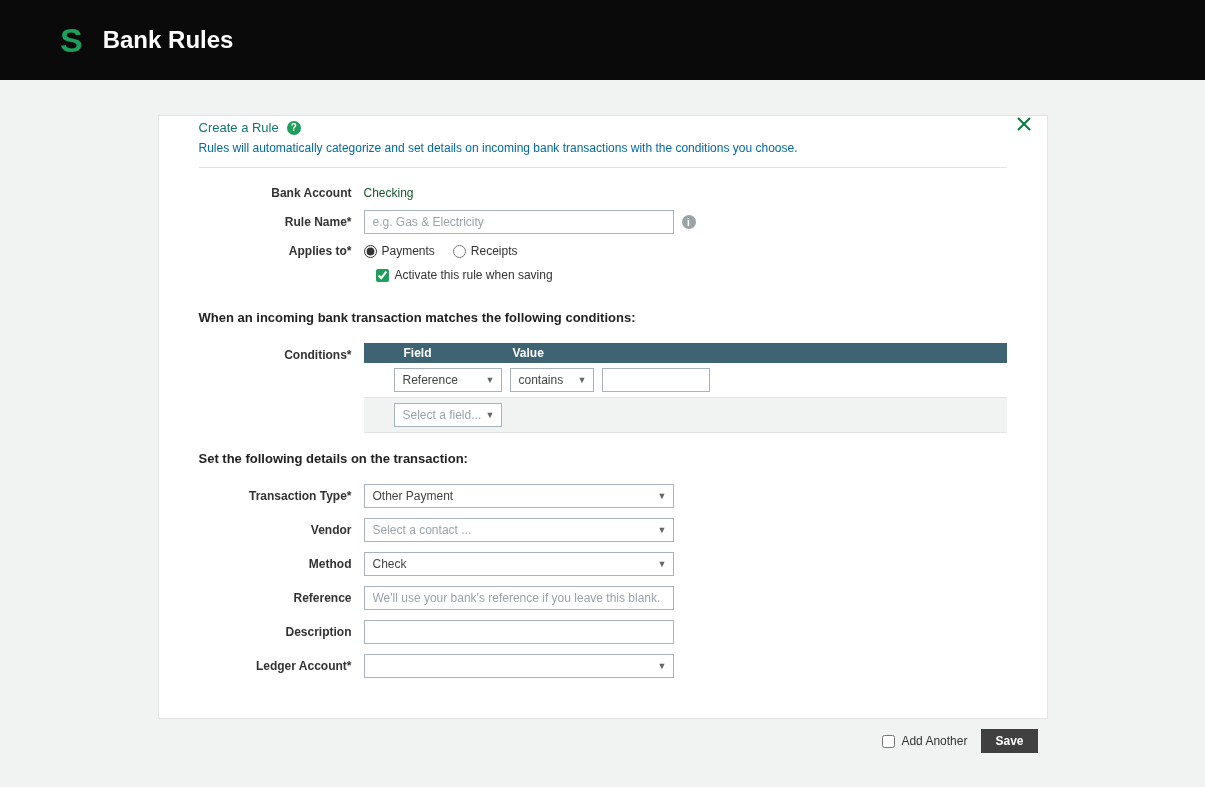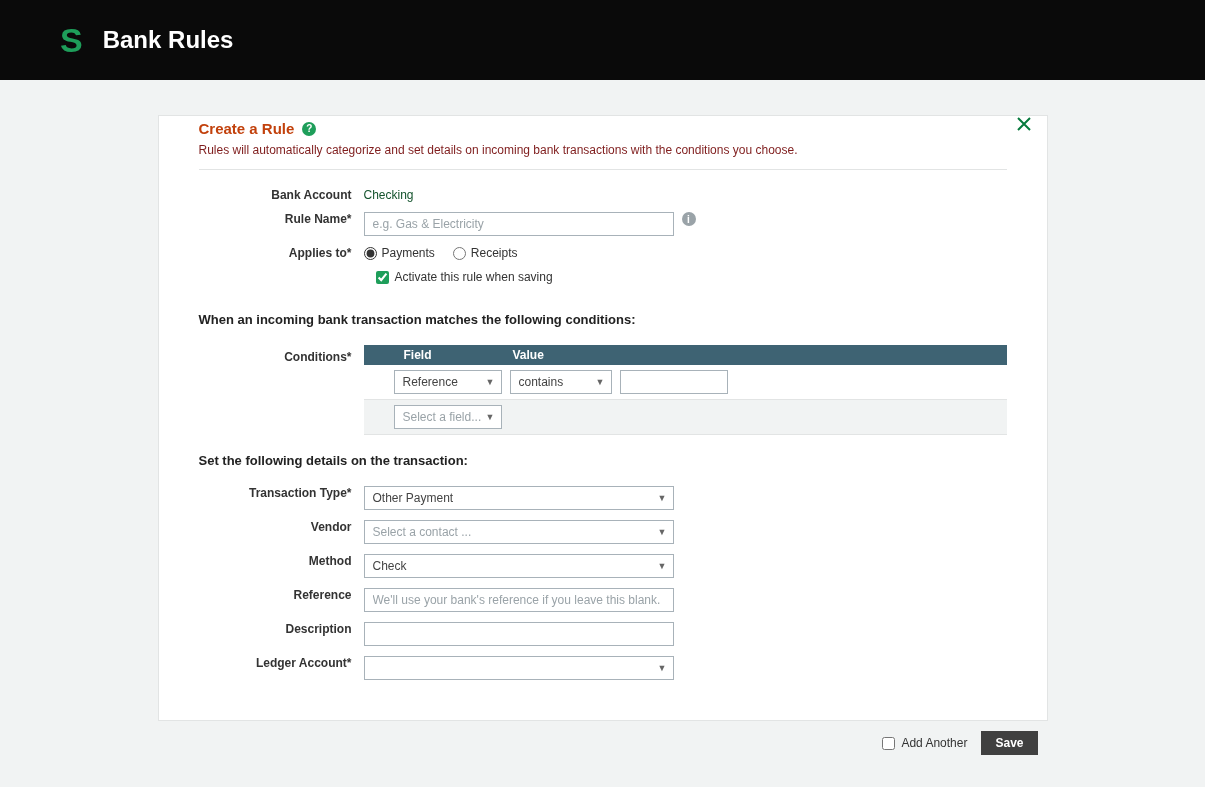--- a/index.html
+++ b/index.html
@@ -43,23 +43,23 @@
     padding: 0 40px;
     position: relative;
   }
   .card-title-row {
     display: flex;
     align-items: center;
     gap: 8px;
     padding-top: 4px;
   }
   .card-title {
-    font-size: 15px;
-    font-weight: 700;
-    color: #c2410c;
+    font-size: 13px;
+    font-weight: 400;
+    color: #0f766e;
   }
   .help-circ {
     width: 14px;
     height: 14px;
     border-radius: 50%;
     background: #1e9e5a;
     color: #fff;
     font-size: 10px;
     font-weight: 700;
     display: flex;
@@ -67,35 +67,35 @@
     justify-content: center;
   }
   .close-x {
     position: absolute;
     right: 15px;
     top: 0;
     cursor: pointer;
   }
   .close-x svg { width: 16px; height: 16px; }
   .card-sub {
-    color: #7f1d1d;
+    color: #0369a1;
     font-size: 12px;
     padding: 6px 0 12px;
     border-bottom: 1px solid #e2e4e4;
   }
   .section { padding: 18px 40px 0; }
   .section-title {
     font-size: 13px;
     font-weight: 700;
     color: #222;
     padding: 8px 40px 0;
   }
   .form-row {
     display: flex;
-    align-items: flex-start;
+    align-items: center;
     margin-bottom: 10px;
     font-size: 12px;
   }
   .form-label {
     width: 165px;
     text-align: right;
     padding-right: 12px;
     font-weight: 700;
     color: #333;
   }
@@ -156,21 +156,21 @@
     align-items: center;
     justify-content: space-between;
     padding: 0 6px 0 8px;
     font-size: 12px;
     color: #444;
     cursor: pointer;
   }
   .sel.placeholder { color:#9aa3a8; }
   .sel .caret { font-size: 9px; color:#666; }
   .cond-field { width: 108px; }
-  .cond-op { width: 102px; }
+  .cond-op { width: 84px; }
   .cond-val {
     width: 108px;
     height: 24px;
     border: 1px solid #a8b2b9;
     padding: 0 6px;
     font-size:12px;
   }
   .wide-sel { width: 310px; }
   .footer {
     width: 890px;

